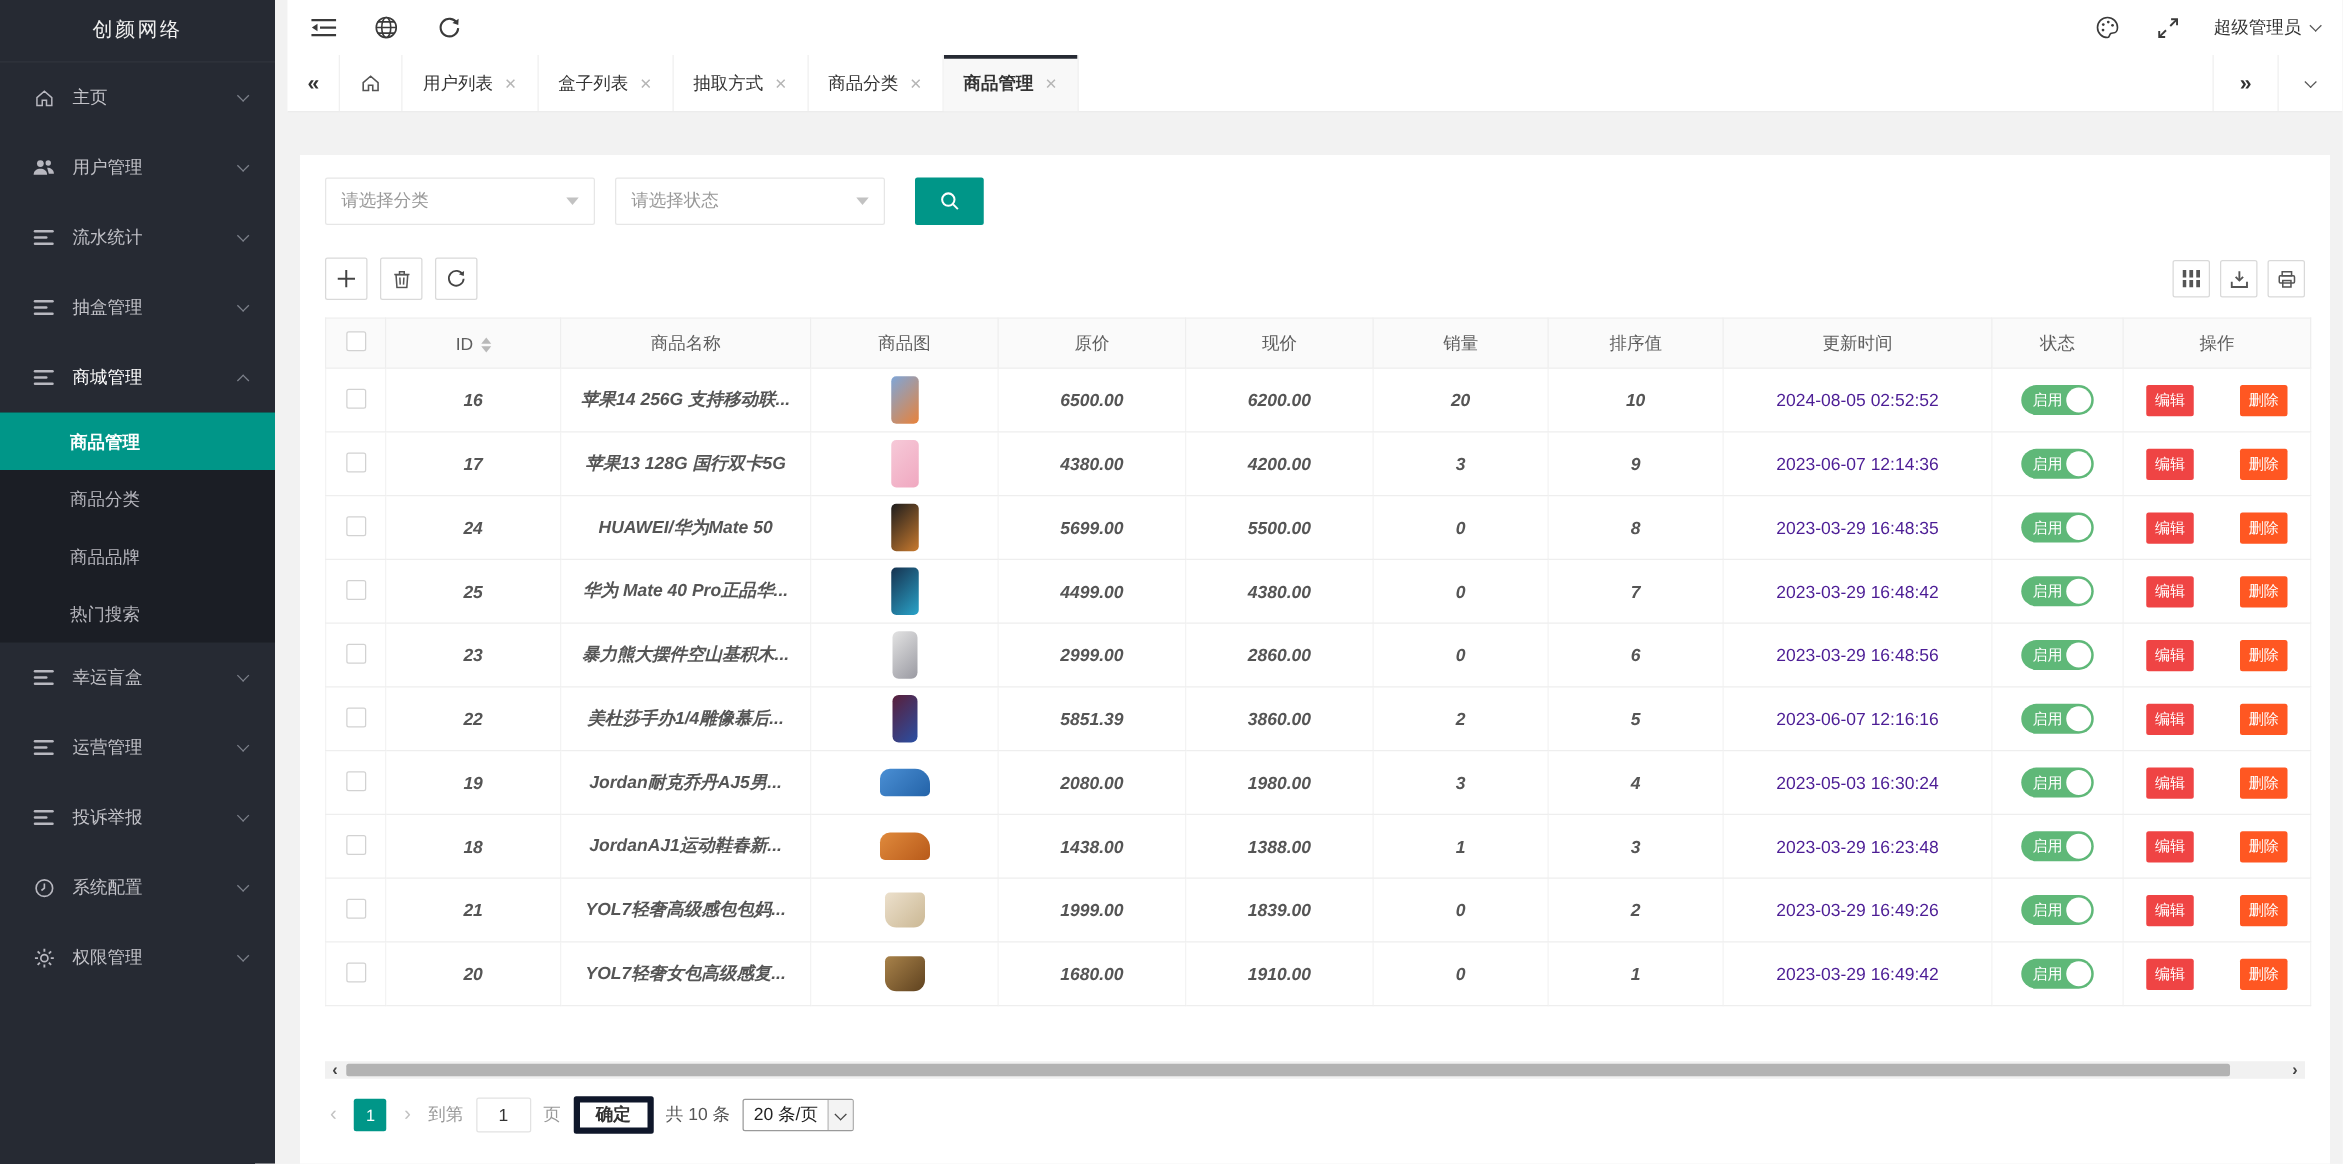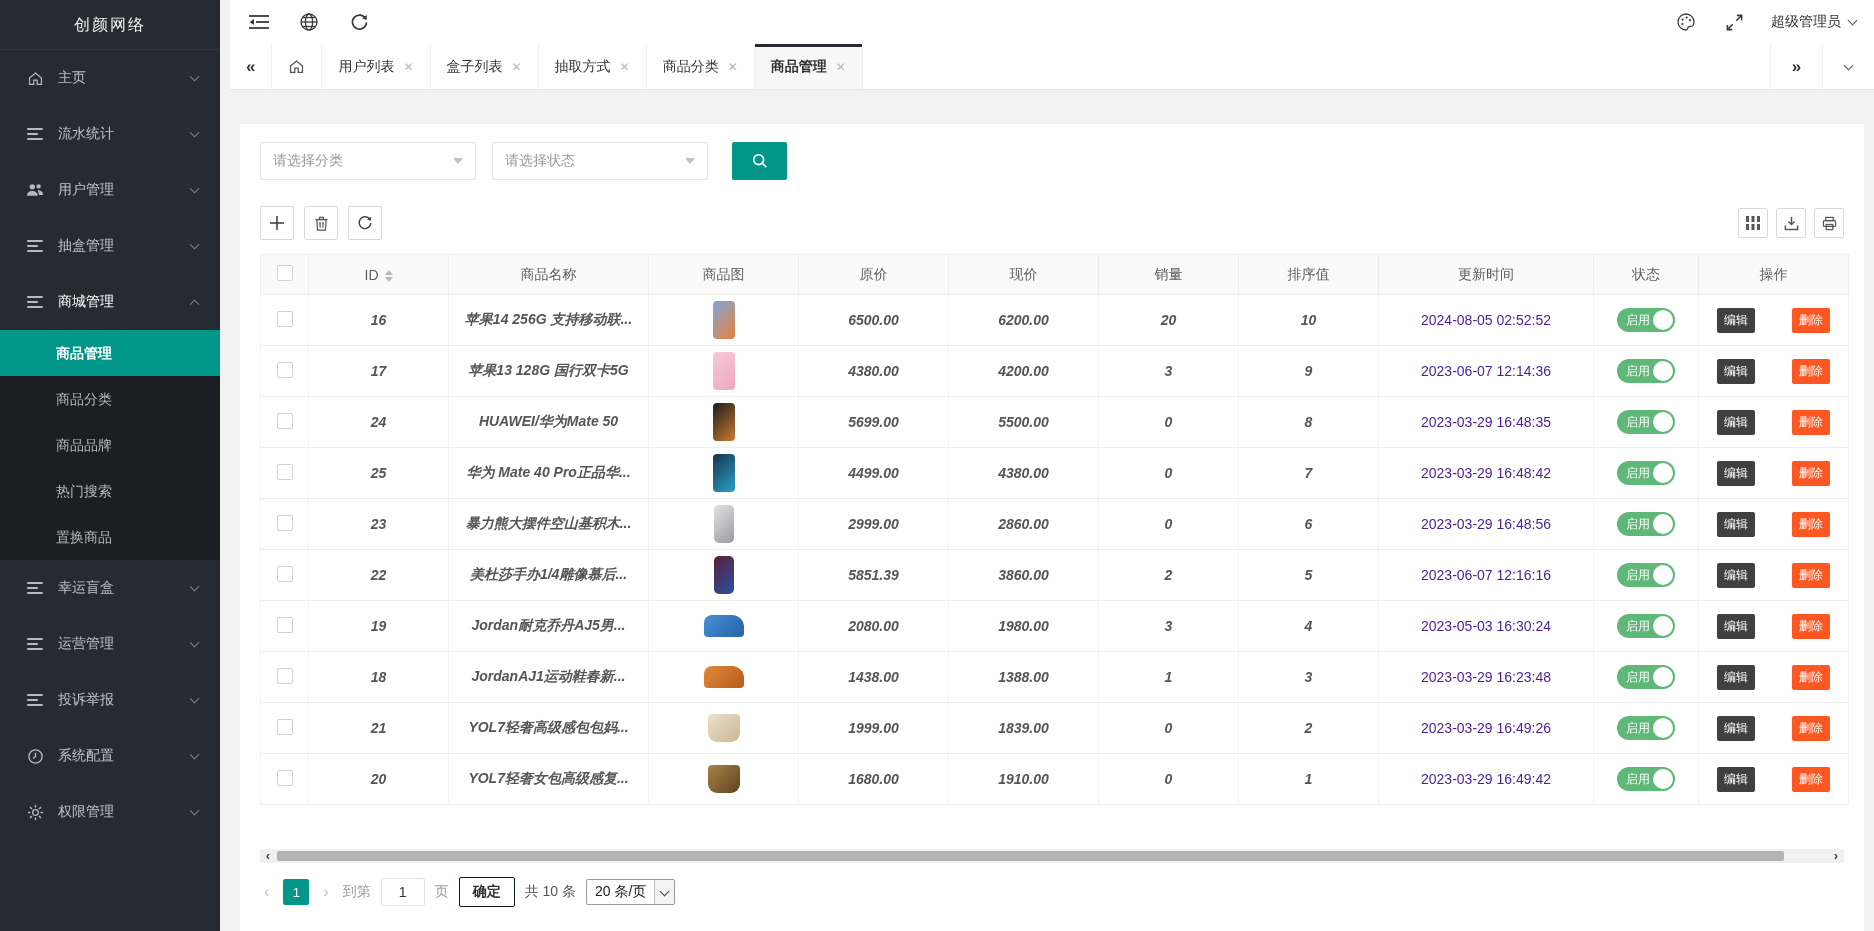--- a/index.html
+++ b/index.html
@@ -80,35 +80,35 @@
   .figure { width:20px; height:38px; border-radius:5px; }
   .shoe { width:40px; height:22px; border-radius:8px 12px 4px 4px; }
   .bag { width:32px; height:28px; border-radius:4px 4px 9px 9px; }
 
   .switch { width:58px; height:24px; background:#5FB878; border-radius:12px; display:inline-flex;
     align-items:center; cursor:pointer; position:relative; }
   .switch i { font-style:normal; color:#fff; font-size:12px; margin-left:9px; }
   .switch .knob { position:absolute; right:2px; top:2px; width:20px; height:20px; border-radius:50%; background:#fff; }
 
   .btn-edit,.btn-del { display:inline-block; color:#fff; font-size:12px; padding:4px 7px; border-radius:2px; cursor:pointer; }
-  .btn-edit { background:#404040; margin-right:3px; }
+  .btn-edit { background:#ef4444; margin-right:3px; }
   .btn-del { background:#FF5722;margin-left:34px; }
 
   .hscroll { margin-top:44px; height:14px; background:#f1f1f1; position:relative; display:flex; align-items:center; }
   .hscroll .arr { font-size:13px; font-weight:bold; color:#444; width:16px; text-align:center; cursor:pointer; line-height:14px; }
   .hscroll .thumb { position:absolute; left:17px; right:60px; top:2px; height:10px; background:#b3b3b3; border-radius:2px; cursor:pointer; }
   .hscroll .arr.r { position:absolute; right:0; }
 
   .pager { display:flex; align-items:center; margin-top:14px; font-size:14px; color:#999; gap:10px; }
   .pg-arr { color:#c2c2c2; font-size:16px; padding:0 4px; cursor:pointer; }
   .pg-cur { width:26px; height:26px; background:#009688; color:#fff; border-radius:2px; display:inline-flex;
     align-items:center; justify-content:center; font-size:13px; cursor:pointer; }
   .pg-input { width:44px; height:28px; border:1px solid #e2e2e2; border-radius:2px; text-align:center;
     font-size:14px; color:#333; font-family:inherit; }
-  .pg-ok { height:30px; padding:0 13px; background:#fff; border:1px solid #0f172a; border-radius:2px;
+  .pg-ok { height:30px; padding:0 13px; background:#fff; border:5px solid #0f172a; border-radius:2px;
     font-size:14px; color:#333; font-weight:bold; cursor:pointer; font-family:inherit; }
   .pg-total { color:#555; }
   .pg-sel { height:26px; border:1px solid #9a9a9a; border-radius:2px; background:#fff; display:inline-flex;
     align-items:center; cursor:pointer; color:#222; }
   .pg-sel .txt { padding:0 8px; font-size:14px; }
   .pg-sel .drop { width:20px; height:100%; border-left:1px solid #bdbdbd; background:#f3f3f3;
     display:flex; align-items:center; justify-content:center; }
   .pg-sel .drop .chev { border-color:#444; margin-top:-2px; }
 
   svg { display:block; }
@@ -126,51 +126,51 @@
         <svg width="17" height="17" viewBox="0 0 20 20">
             <path d="M3 9.5 L10 3.5 L17 9.5 V17 H12 V12 H8 V17 H3 Z" fill="none" stroke="#b8b8c0" stroke-width="1.4"></path>
           </svg>
       </span>
       <span class="lbl">主页</span>
       <span class="chev"></span>
     </div>
 
     <div class="mitem">
       <span class="icon">
-          <span class="bars">
-            <i></i>
-            <i></i>
-            <i></i>
-          </span>
-        </span>
-      <span class="lbl">流水统计</span>
-      <span class="chev"></span>
-    </div>
-
-    <div class="mitem">
-      <span class="icon">
         <svg width="18" height="16" viewBox="0 0 20 17">
             <circle cx="7" cy="5" r="3" fill="#b8b8c0"></circle>
             <path d="M1 15 C1 11 4 9.5 7 9.5 C10 9.5 13 11 13 15 Z" fill="#b8b8c0"></path>
             <circle cx="14" cy="4.5" r="2.4" fill="#b8b8c0"></circle>
             <path d="M13 8.8 C16 8.8 19 10.4 19 14 L14.5 14" fill="#b8b8c0"></path>
           </svg>
       </span>
       <span class="lbl">用户管理</span>
       <span class="chev"></span>
     </div>
 
     <div class="mitem">
       <span class="icon">
           <span class="bars">
             <i></i>
             <i></i>
             <i></i>
           </span>
         </span>
+      <span class="lbl">流水统计</span>
+      <span class="chev"></span>
+    </div>
+
+    <div class="mitem">
+      <span class="icon">
+          <span class="bars">
+            <i></i>
+            <i></i>
+            <i></i>
+          </span>
+        </span>
       <span class="lbl">抽盒管理</span>
       <span class="chev"></span>
     </div>
 
     <div class="mitem">
       <span class="icon">
           <span class="bars">
             <i></i>
             <i></i>
             <i></i>
@@ -178,21 +178,20 @@
         </span>
       <span class="lbl" style="color:#fff;">商城管理</span>
       <span class="chev up"></span>
     </div>
 
     <div class="submenu">
       <div class="sitem active">商品管理</div>
       <div class="sitem">商品分类</div>
       <div class="sitem">商品品牌</div>
       <div class="sitem">热门搜索</div>
-      <div class="sitem">置换商品</div>
     </div>
 
     <div class="mitem">
       <span class="icon">
           <span class="bars">
             <i></i>
             <i></i>
             <i></i>
           </span>
         </span>

